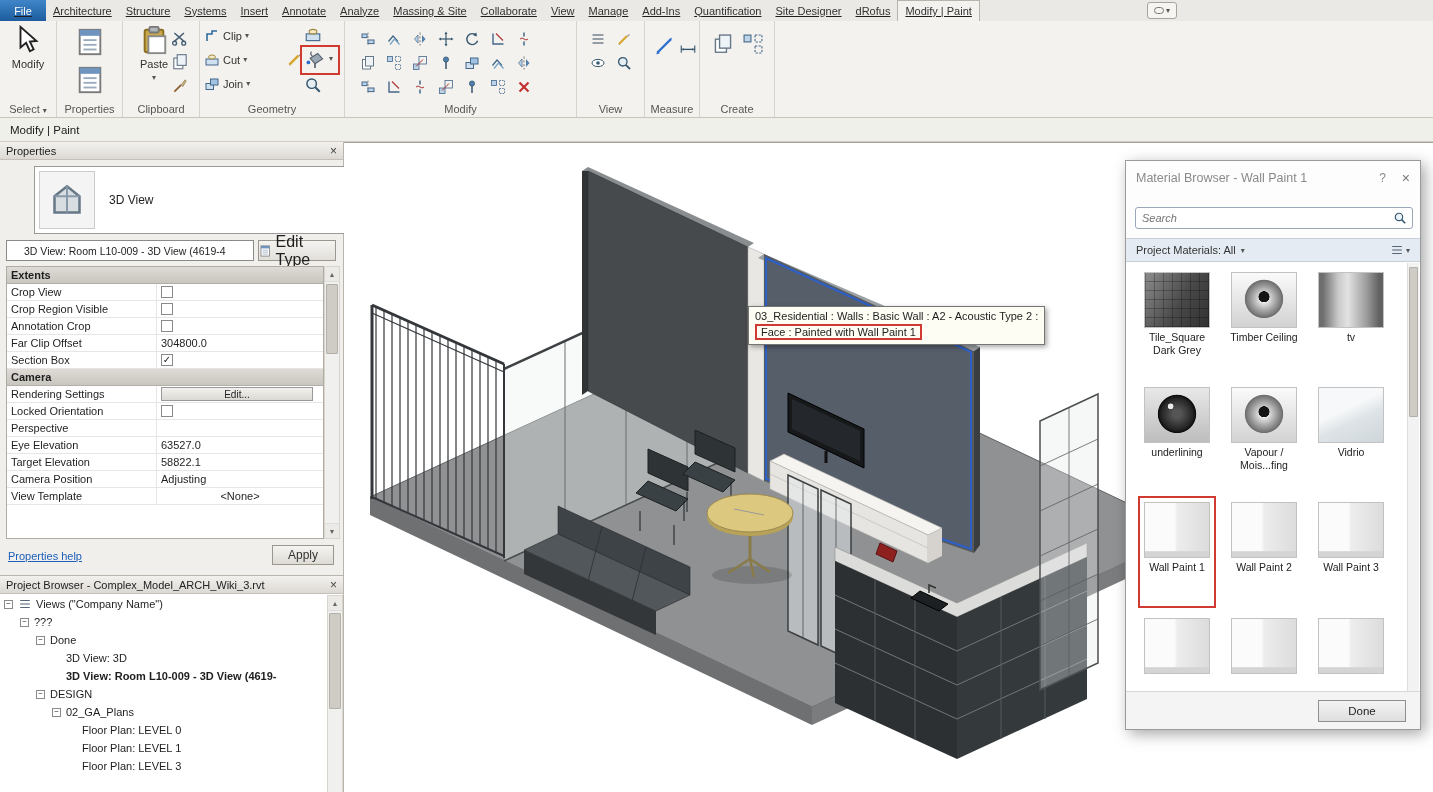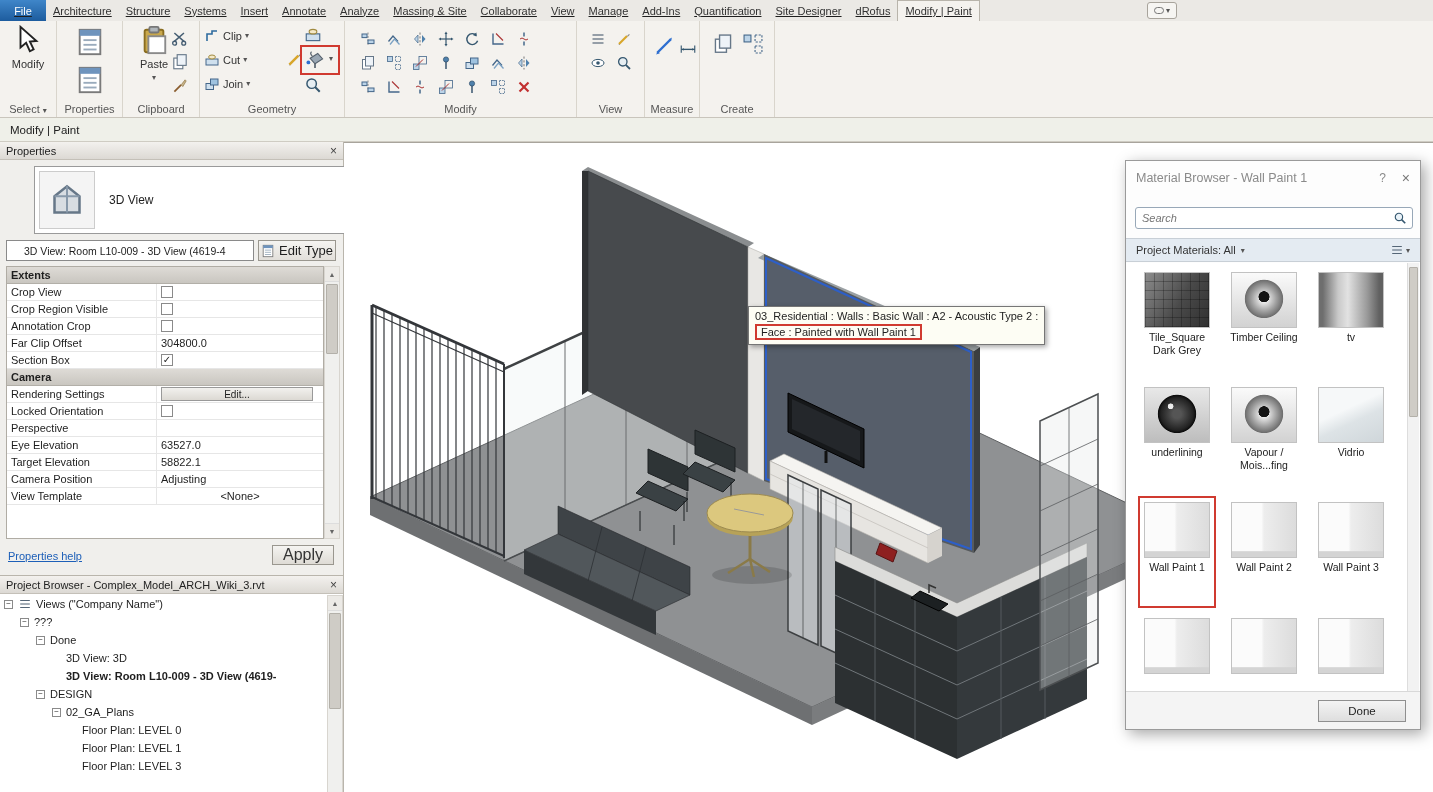--- a/index.html
+++ b/index.html
@@ -35,35 +35,35 @@
   
   #props { position:absolute; left:0; top:142px; width:344px; height:433px; background:#f0efec; border-right:1px solid #b9b5ac; }
   .paneltitle { height:18px; background:linear-gradient(#f3f1ee,#dcd9d4); border-bottom:1px solid #c4c0b8; display:flex; align-items:center; padding:0 6px; font-size:11px; color:#222; }
   .paneltitle .x { margin-left:auto; color:#444; font-size:12px; cursor:default; }
   .typesel { position:absolute; left:6px; top:24px; width:330px; height:68px; background:#fff; border:1px solid #9a9a9a; display:flex; align-items:center;margin-left:28px; }
   .typesel .thumb { width:56px; height:58px; margin:4px; border:1px solid #ccc; background:#f4f4f4; display:flex; align-items:center; justify-content:center; }
   .typesel .tname { font-size:12px; margin-left:10px; }
   .typesel .dd { margin-left:auto; width:17px; align-self:stretch; border-left:1px solid #d5d5d5; display:flex; align-items:center; justify-content:center; color:#444; font-size:8px; }
   .viewcombo { position:absolute; left:6px; top:98px; width:248px; height:21px; background:#fff; border:1px solid #8a8a8a; display:flex; align-items:center; font-size:10.5px; padding-left:17px; overflow:hidden; white-space:nowrap;gap:44px; }
   .viewcombo .dd { margin-left:auto; width:16px; align-self:stretch; background:#e8e6e2; border-left:1px solid #aaa; display:flex; align-items:center; justify-content:center; font-size:8px; flex:none; }
-  .edittype { position:absolute; left:258px; top:98px; width:78px; height:21px; background:linear-gradient(#f5f4f1,#e2dfda); border:1px solid #9a978f; display:flex; align-items:center; justify-content:center; gap:4px; font-size:13px; }
+  .edittype { position:absolute; left:258px; top:98px; width:78px; height:21px; background:linear-gradient(#f5f4f1,#e2dfda); border:1px solid #9a978f; display:flex; align-items:center; justify-content:center; gap:4px; font-size:16px; }
   .pgrid { position:absolute; left:6px; top:124px; width:318px; height:273px; background:#fff; border:1px solid #b0aca4; overflow:hidden; }
   .prow { display:flex; height:17px; border-bottom:1px solid #e6e6e6; font-size:11px; align-items:center; }
   .prow .pn { width:150px; padding-left:4px; border-right:1px solid #e6e6e6; height:100%; display:flex; align-items:center; overflow:hidden; white-space:nowrap; }
   .prow .pv { flex:1; padding-left:4px; height:100%; display:flex; align-items:center; overflow:hidden; white-space:nowrap; }
   .prow .pv.center { justify-content:center; padding-left:0; }
   .prow.group { background:linear-gradient(#dedbd6,#c9c6c0); font-weight:bold; border-bottom:1px solid #b2afa8; padding-left:4px; }
   .cb { width:12px; height:12px; border:1px solid #8a8a8a; background:#fff; display:flex; align-items:center; justify-content:center; font-size:10px; line-height:1; color:#222; }
   .editbtn { width:152px; height:14px; background:linear-gradient(#f2f1ee,#dcd9d3); border:1px solid #999; display:flex; align-items:center; justify-content:center; font-size:10px; }
   .vscroll { position:absolute; background:#f0f0ee; border:1px solid #d8d5cf; }
   .sarr { height:15px; display:flex; align-items:center; justify-content:center; font-size:7px; color:#666; border-bottom:1px solid #ddd; background:#eceae6; }
   .sarr.b { position:absolute; bottom:0; left:0; right:0; border-top:1px solid #ddd; border-bottom:none; }
   .sthumb { position:absolute; left:1px; right:1px; background:#cfccc6; border:1px solid #b3b0a9; border-radius:1px; }
   .plink { position:absolute; left:8px; top:408px; color:#1d5fb8; text-decoration:underline; font-size:11px; }
-  .applybtn { position:absolute; left:272px; top:403px; width:62px; height:20px; background:linear-gradient(#f5f4f1,#dedbd5); border:1px solid #9a978f; display:flex; align-items:center; justify-content:center; font-size:16px; color:#333; }
+  .applybtn { position:absolute; left:272px; top:403px; width:62px; height:20px; background:linear-gradient(#f5f4f1,#dedbd5); border:1px solid #9a978f; display:flex; align-items:center; justify-content:center; font-size:12px; color:#333; }
 
   
   #pbrowser { position:absolute; left:0; top:575px; width:344px; height:217px; background:#fff; border-right:1px solid #b9b5ac; border-top:1px solid #b9b5ac; }
   .tree { position:absolute; left:0; top:19px; right:16px; bottom:0; overflow:hidden; font-size:11px; }
   .trow { display:flex; align-items:center; height:18px; white-space:nowrap; }
   .trow.bold { font-weight:bold; }
   .exp { flex:none; width:9px; height:9px; border:1px solid #8a8a8a; background:#fff; display:inline-flex; align-items:center; justify-content:center; font-size:8px; line-height:1; color:#333; margin-right:5px; }
   .spacer { flex:none; width:14px; }
   .l0{padding-left:4px}.l1{padding-left:20px}.l2{padding-left:36px}.l3{padding-left:52px}.l4{padding-left:68px}
 

